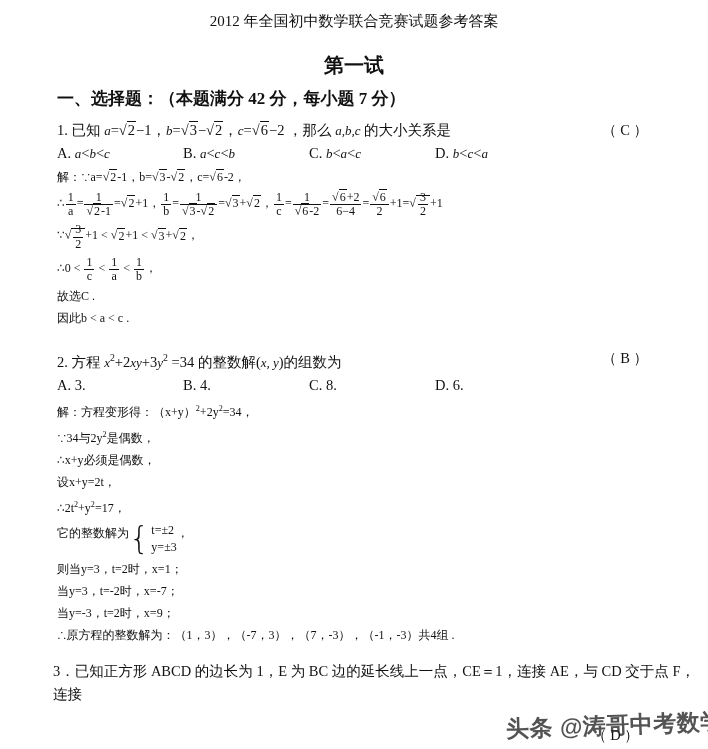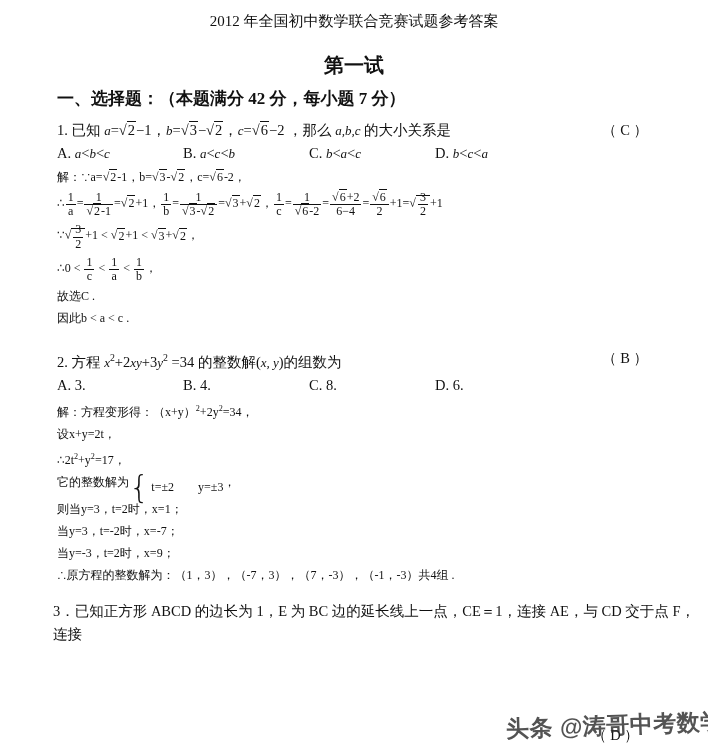--- a/index.html
+++ b/index.html
@@ -18,21 +18,21 @@
   i{font-style:italic;}
   .sqrt{white-space:nowrap;}
   .rad{border-top:1px solid #111;padding:0 1px;}
   .frac{display:inline-flex;flex-direction:column;vertical-align:middle;text-align:center;
         line-height:1.1;margin:0 1px;}
   .frac .num{border-bottom:1px solid #111;padding:0 2px;}
   .frac .den{padding:0 2px;}
   .cases{display:inline-flex;align-items:center;vertical-align:-12px;}
   .cases::before{content:"{";font-size:32px;font-weight:100;margin-right:2px;
                  font-family:"DejaVu Sans",sans-serif;}
-  .cases .ccol{display:inline-flex;flex-direction:row;line-height:1.4;gap:24px;}
+  .cases .ccol{display:inline-flex;flex-direction:column;line-height:1.4;}
   .q3line1{margin:16px 8px 0 53px;font-size:14.5px;line-height:23px;}
   .q3-answer{position:absolute;left:592px;top:726px;font-size:14.5px;z-index:1;}
   .watermark{position:absolute;left:506px;top:710px;font-size:23px;font-weight:bold;
              color:rgba(45,45,45,0.82);transform:rotate(-2deg);white-space:nowrap;
              letter-spacing:0.5px;z-index:2;font-family:"Liberation Sans",sans-serif;}
 </style>
 </head>
 <body>
 
 <div id="page">
@@ -101,20 +101,22 @@
     <span>2. 方程 <i>x</i><sup>2</sup>+2<i>xy</i>+3<i>y</i><sup>2</sup> =34 的整数解(<i>x, y</i>)的组数为</span>
     <span class="answer">（ B ）</span>
   </div>
   <div class="optrow">
     <span class="opt">A.  3.</span>
     <span class="opt">B.  4.</span>
     <span class="opt">C.  8.</span>
     <span class="opt">D.  6.</span>
   </div>
   <div class="sol">解：方程变形得：（x+y）<sup>2</sup>+2y<sup>2</sup>=34，</div>
+  <div class="sol">∵34与2y<sup>2</sup>是偶数，</div>
+  <div class="sol">∴x+y必须是偶数，</div>
   <div class="sol">设x+y=2t，</div>
   <div class="sol">∴2t<sup>2</sup>+y<sup>2</sup>=17，</div>
   <div class="sol">它的整数解为<span class="cases">
         <span class="ccol">
           <span>t=±2</span>
           <span>y=±3</span>
         </span>
       </span>，</div>
   <div class="sol">则当y=3，t=2时，x=1；</div>
   <div class="sol">当y=3，t=-2时，x=-7；</div>

